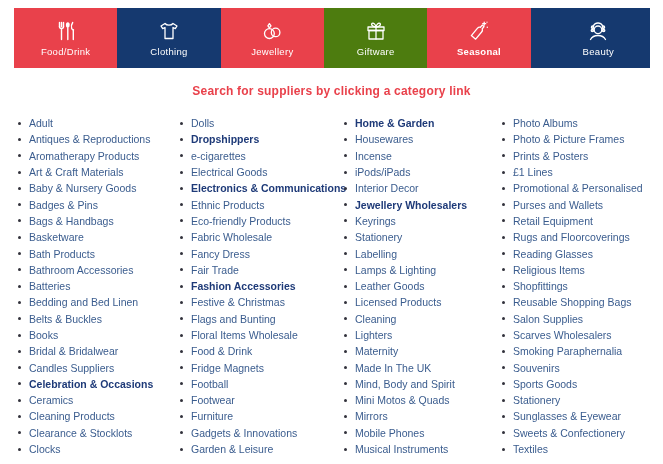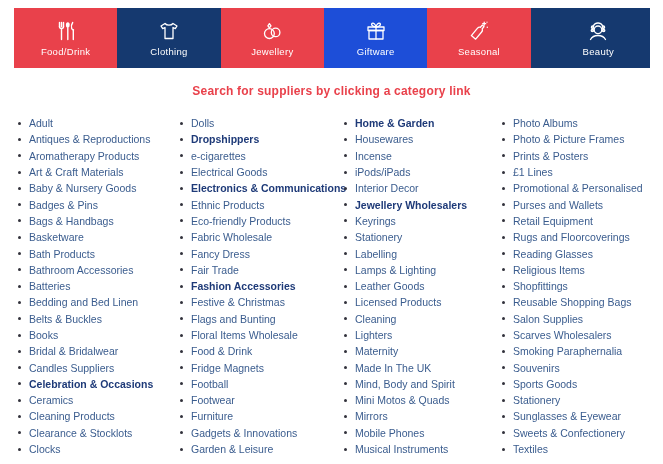--- a/index.html
+++ b/index.html
@@ -110,33 +110,33 @@
     <div class="tab" style="background: rgb(233, 65, 75);">
       <span class="tab-icon">
         <svg viewBox="0 0 24 24" fill="none" stroke="#ffffff" stroke-width="1.3" stroke-linecap="round" stroke-linejoin="round">
     <path d="M7.9 6.8 9.4 4.6l1.6 2.2-1.6 2.1z"></path>
     <circle cx="9.4" cy="14.6" r="4.9"></circle>
     <circle cx="15.6" cy="13.4" r="4.3"></circle>
   </svg>
       </span>
       <span class="tab-label">Jewellery</span>
     </div>
-    <div class="tab" style="background: #1d4ed8; text-align: right;">
+    <div class="tab" style="background: #4d7c0f; text-align: right;">
       <span class="tab-icon">
         <svg viewBox="0 0 24 24" fill="none" stroke="#ffffff" stroke-width="1.3" stroke-linecap="round" stroke-linejoin="round">
     <rect x="5" y="11.5" width="14" height="8.5"></rect>
     <rect x="4" y="8" width="16" height="3.5"></rect>
     <path d="M12 8v12"></path>
     <path d="M12 8c-.5-2.5-2.4-4.6-3.9-3.6S8.5 7.7 12 8z"></path>
     <path d="M12 8c.5-2.5 2.4-4.6 3.9-3.6S15.5 7.7 12 8z"></path>
   </svg>
       </span>
       <span class="tab-label">Giftware</span>
     </div>
-    <div class="tab" style="background: rgb(233, 65, 75);">
+    <div class="tab" style="background: rgb(233, 65, 75); font-weight: bold;">
       <span class="tab-icon">
         <svg viewBox="0 0 24 24" fill="none" stroke="#ffffff" stroke-width="1.3" stroke-linecap="round" stroke-linejoin="round">
     <g transform="rotate(40 11 13)">
       <path d="M9.8 5h2.4v2.8c1 .6 1.6 1.7 1.6 2.9V20H8.2v-9.3c0-1.2.6-2.3 1.6-2.9V5z"></path>
     </g>
     <path d="M17.2 3.2v3M15.7 4.7h3"></path>
     <circle cx="20.3" cy="8.2" r="0.7" fill="#ffffff" stroke="none"></circle>
     <circle cx="20" cy="3.2" r="0.6" fill="#ffffff" stroke="none"></circle>
   </svg>
       </span>

